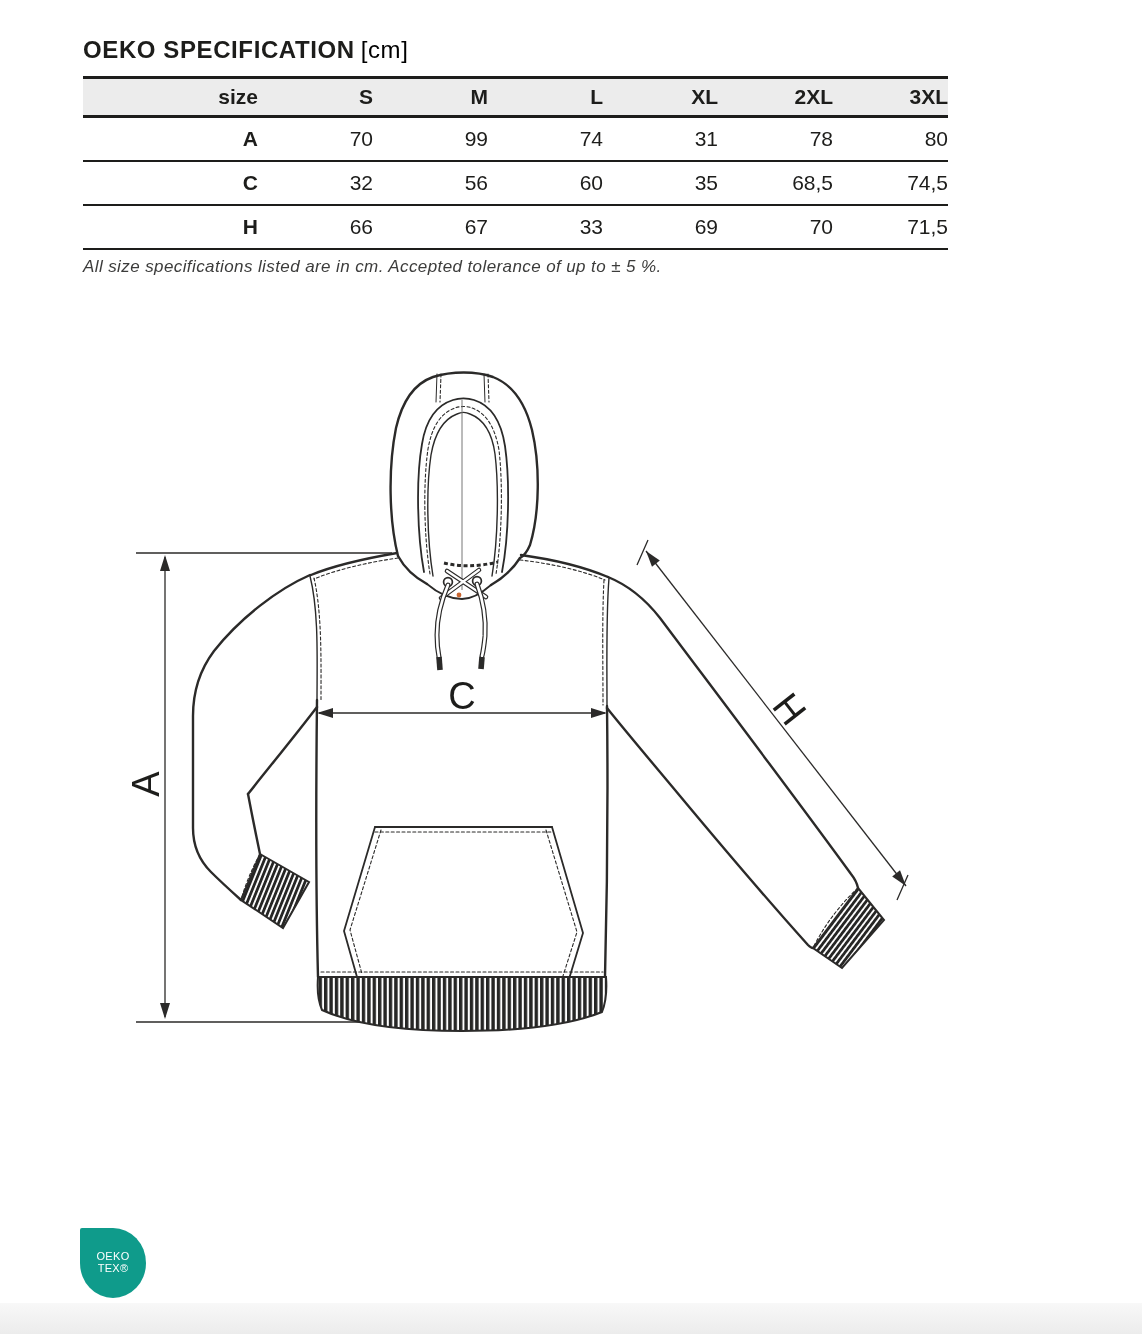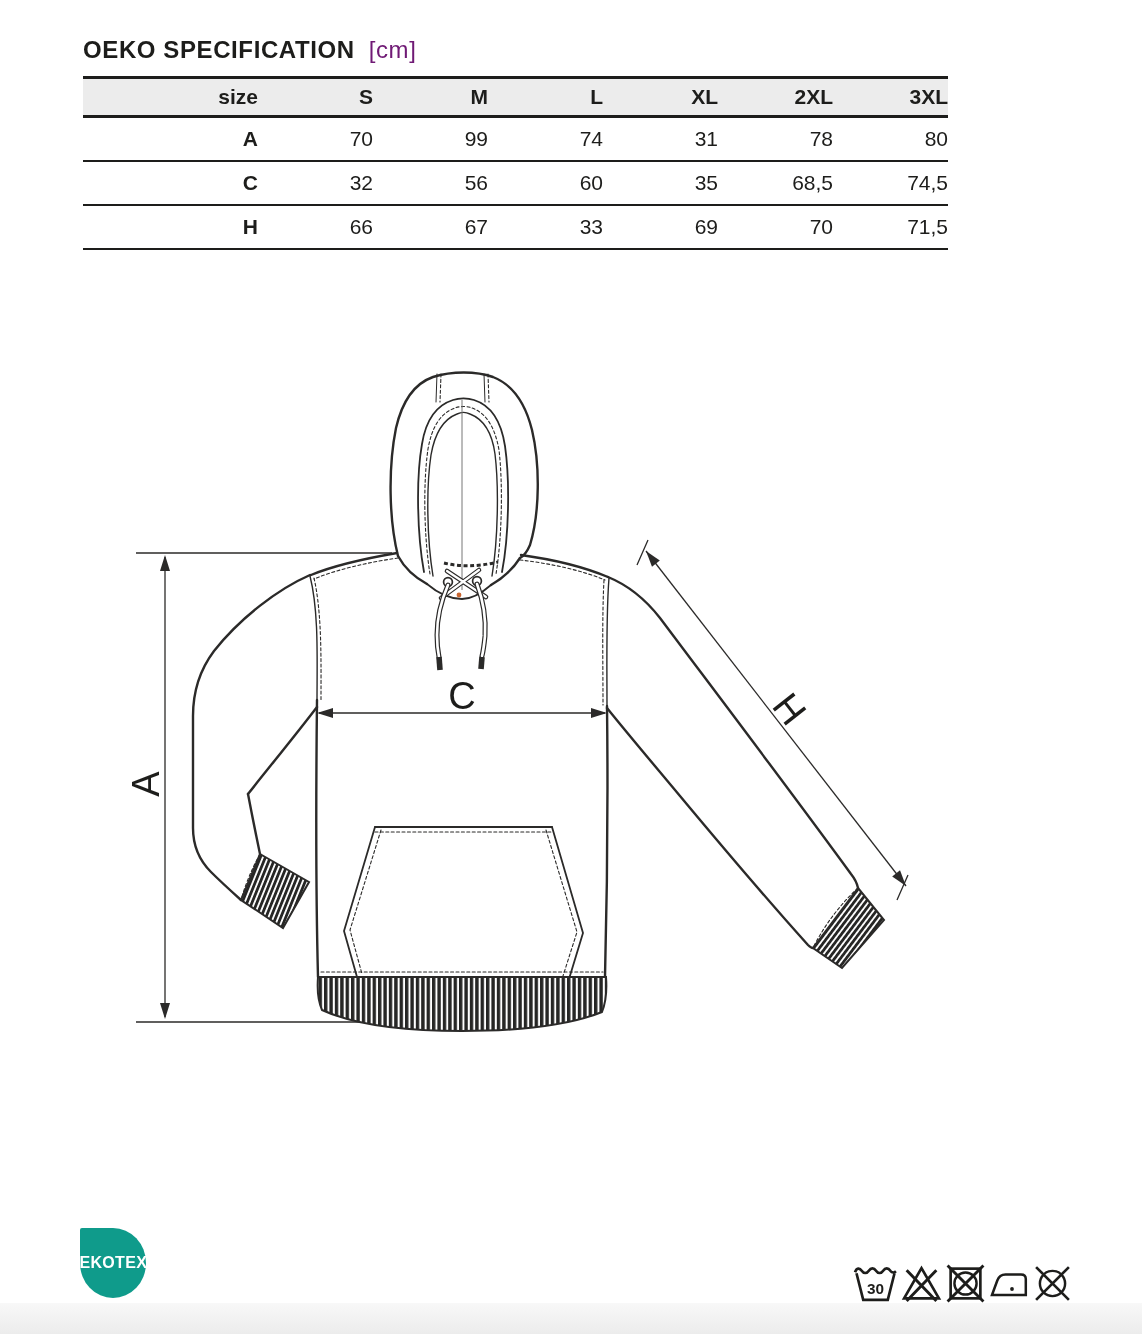--- a/index.html
+++ b/index.html
@@ -2,21 +2,21 @@
 <html><head>
 <meta charset="utf-8">
 <style>
   html,body{margin:0;padding:0;background:#fff;}
   body{font-family:"Liberation Sans",sans-serif;color:#1d1d1b;}
   .page{position:relative;width:1142px;height:1334px;background:#fff;overflow:hidden;}
   .abs{position:absolute;}
 
   
   .title{left:83px;top:36px;font-size:24px;font-weight:bold;letter-spacing:.6px;}
-  .title .unit{color:#701a75;font-weight:400;margin-left:14px;}
+  .title .unit{color:#000000;font-weight:400;margin-left:6px;}
 
   
   table.sizes{left:83px;top:76px;width:865px;border-collapse:collapse;table-layout:fixed;
               font-size:21px;color:#1d1d1b;}
   table.sizes th,table.sizes td{text-align:right;vertical-align:middle;padding:0;}
   table.sizes thead tr{background:#ececec;height:39px;border-top:3px solid #1d1d1b;border-bottom:3px solid #1d1d1b;}
   table.sizes thead th{font-weight:bold;}
   table.sizes tbody tr{height:44px;border-bottom:2px solid #1d1d1b;}
   table.sizes tbody th{font-weight:bold;}
 
@@ -27,22 +27,22 @@
   svg.diagram{left:0;top:0;}
   .ln{stroke:#2b2a29;fill:none;stroke-linecap:round;stroke-linejoin:round;}
   .w24{stroke-width:2.4;} .w18{stroke-width:1.8;} .w14{stroke-width:1.4;} .w10{stroke-width:1;}
   .dash{stroke-dasharray:3 2.4;stroke-width:1.1;}
   .dim{stroke:#2b2a29;stroke-width:1.3;fill:none;}
   .dimlabel{fill:#1d1d1b;font-size:38px;font-weight:500;}
 
   
   .oeko-blob{left:80px;top:1228px;width:66px;height:70px;background:#0f9b8b;
              border-radius:2px 52% 52% 52% / 2px 52% 52% 52%;
-             display:flex;align-items:center;justify-content:center;
-             color:#fff;font-weight:bold;font-size:16px;line-height:1.08;letter-spacing:.3px;}
+             display:flex;flex-direction:column;align-items:center;justify-content:center;
+             color:#fff;font-weight:normal;font-size:11px;line-height:1.08;letter-spacing:.3px;}
   .std-block{left:157px;top:1238px;width:100px;text-align:center;color:#1d1d1b;}
   .std-line1{font-size:14.5px;font-weight:bold;letter-spacing:2.6px;}
   .std-line2{font-size:15px;font-weight:bold;letter-spacing:1px;}
   .std-code{font-size:11.5px;font-weight:bold;margin-top:7px;letter-spacing:.2px;}
   .std-org{font-size:11.5px;font-weight:bold;}
 
   
   .care-row{left:853px;top:1263px;display:flex;align-items:flex-start;gap:3px;}
   .care-row svg{display:block;}
   .care{stroke:#1d1d1b;fill:none;stroke-linecap:butt;stroke-linejoin:miter;}
@@ -105,20 +105,21 @@
         <td>66</td>
         <td>67</td>
         <td>33</td>
         <td>69</td>
         <td>70</td>
         <td>71,5</td>
       </tr>
     </tbody>
   </table>
 
+  <div class="abs note">All size specifications listed are in cm. Accepted tolerance of up to ± 5 %.</div>
 
   <svg class="abs diagram" width="1142" height="1334" viewBox="0 0 1142 1334">
     <defs>
       <pattern id="ribV" width="5.4" height="8" patternUnits="userSpaceOnUse">
         <rect width="5.4" height="8" fill="#fff"></rect>
           <rect width="3.4" height="8" fill="#262625"></rect>
       </pattern>
       <pattern id="ribL" width="4.6" height="8" patternUnits="userSpaceOnUse" patternTransform="rotate(22)">
         <rect width="4.6" height="8" fill="#fff"></rect>
           <rect width="2.8" height="8" fill="#262625"></rect>
@@ -227,38 +228,14 @@
     </g>
   </svg>
 
   <div class="abs bottom-strip"></div>
 
   <div class="abs oeko-blob">
     <div>OEKO</div>
     <div>TEX®</div>
   </div>
 
-  <div class="abs care-row">
-    <svg width="45" height="41" viewBox="0 0 44 40">
-      <path class="care" stroke-width="2.6" d="M2,9 C3.5,4.5 6.5,4.5 8.5,7.5 C10.5,10.5 13.5,10.5 15.5,7.5 C17.5,4.5 20.5,4.5 22.5,7.5 C24.5,10.5 27.5,10.5 29.5,7.5 C31.5,4.5 34.5,4.5 36.5,7.5 C38.2,9.9 40.2,9.6 42,8"></path>
-      <path class="care" stroke-width="2.6" d="M3.4,10 L10,36 L34,36 L40.6,10"></path>
-      <text class="care-num" x="22" y="30" text-anchor="middle" stroke="none">30</text>
-    </svg>
-    <svg width="41" height="41" viewBox="0 0 40 40">
-      <path class="care" stroke-width="2.6" d="M20,5 L37,34.5 L3,34.5 Z"></path>
-      <path class="care" stroke-width="2.8" d="M5.5,7 L34.5,37 M34.5,7 L5.5,37"></path>
-    </svg>
-    <svg width="41" height="41" viewBox="0 0 40 40">
-      <rect class="care" stroke-width="2.6" x="5.5" y="5.5" width="29" height="29"></rect>
-      <circle class="care" stroke-width="2.4" cx="20" cy="20" r="10.8"></circle>
-      <path class="care" stroke-width="2.8" d="M2.5,2.5 L37.5,37.5 M37.5,2.5 L2.5,37.5"></path>
-    </svg>
-    <svg width="40" height="41" viewBox="0 0 40 40">
-      <path class="care" stroke-width="2.5" d="M3,31.5 L8.3,17 C9.6,13.4 12.2,11 16.5,11 L32,11 C35.2,11 36.8,12.6 36.8,15.5 L36.8,31.5 Z"></path>
-      <circle cx="23" cy="25.5" r="1.9" fill="#1d1d1b" stroke="none"></circle>
-    </svg>
-    <svg width="41" height="41" viewBox="0 0 40 40">
-      <circle class="care" stroke-width="2.4" cx="20" cy="20" r="12.3"></circle>
-      <path class="care" stroke-width="2.6" d="M4,4 L36,36 M36,4 L4,36"></path>
-    </svg>
-  </div>
 
 </div>
 
 </body></html>

